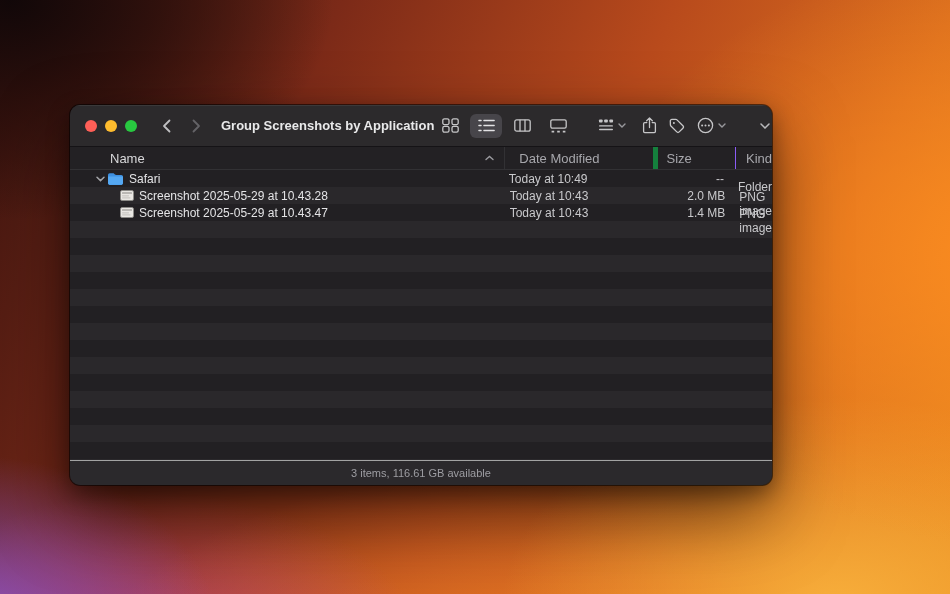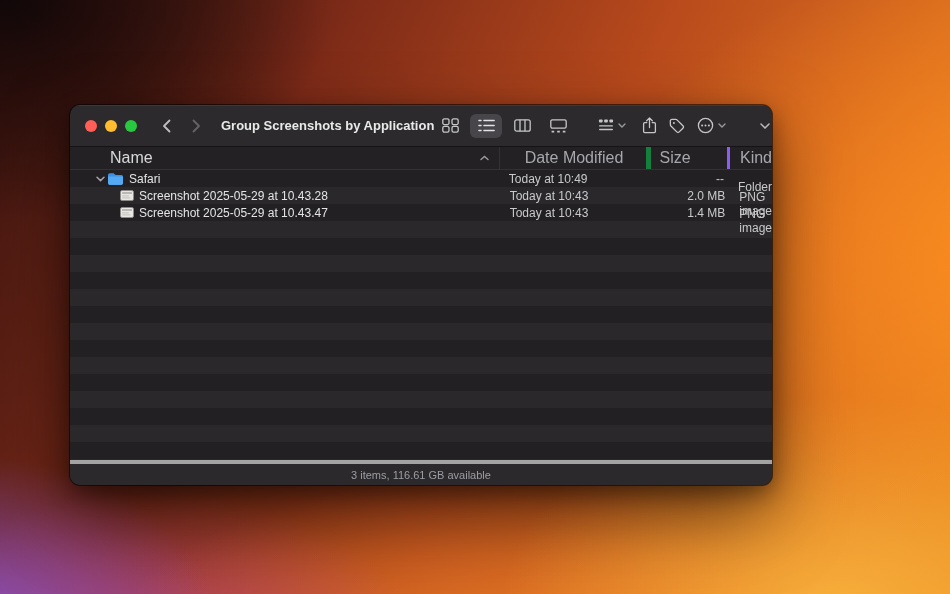--- a/index.html
+++ b/index.html
@@ -50,45 +50,45 @@
   .view-switcher { display: flex; gap: 4px; }
   .vbtn { width: 32px; height: 24px; border-radius: 6px; display: flex; align-items: center; justify-content: center; }
   .vbtn.selected { background: #47454a; }
   .tb-ctl { height: 24px; display: flex; align-items: center; justify-content: center; gap: 4px; }
   .ml24 { margin-left: 24px; } .ml16 { margin-left: 16px; } .ml12 { margin-left: 12px; }
   .ml34 { margin-left: 34px; } .ml18 { margin-left: 18px; }
 
   
   .cols-header {
     height: 23px; flex: 0 0 auto; background: #232124; border-bottom: 1px solid #323134;
-    display: flex; align-items: stretch; font-size: 16px; color: #a7a7ac;
+    display: flex; align-items: stretch; font-size: 13px; color: #a7a7ac;
   }
   .hc { display: flex; align-items: center; }
   .hc-name { width: 454px; padding-left: 40px; padding-right: 10px; color: #d8d8da; justify-content: space-between; }
-  .hc-date { width: 156px; padding-left: 25px; border-left: 1px solid #323134; }
+  .hc-date { width: 156px; padding-left: 14px; border-left: 1px solid #323134; }
   .hc-size { width: 85px;  padding-left: 8px; border-left: 5px solid #15803d; }
-  .hc-kind { flex: 1;      padding-left: 10px; border-left: 3px solid #8b5cf6; }
+  .hc-kind { flex: 1;      padding-left: 10px; border-left: 1px solid #8b5cf6; }
 
   
   .list-body {
     flex: 1;
     background: repeating-linear-gradient(to bottom, #222023 0px, #222023 17px, #2a282b 17px, #2a282b 34px);
   }
   .row { height: 17px; display: flex; align-items: center; font-size: 12px; color: #c9c9cc; }
   .c-name { width: 454px; display: flex; align-items: center; padding-left: 24px; white-space: nowrap; overflow: hidden; color: #e4e4e6; }
   .c-date { width: 156px; padding-left: 9px; }
   .c-size { width: 85px; text-align: right; padding-right: 4px; }
   .c-kind { flex: 1; padding-left: 10px; margin-top: 16px; }
   .disclosure { width: 13px; display: flex; align-items: center; justify-content: center; flex: 0 0 auto; }
   .indent { width: 13px; flex: 0 0 auto; }
   .file-icon { margin-right: 5px; display: flex; flex: 0 0 auto; }
 
   
   .statusbar {
-    flex: 0 0 auto; height: 25px; background: #2b292c; border-top: 4px solid #a3a3a3;
+    flex: 0 0 auto; height: 25px; background: #2b292c; border-top: 1px solid #a3a3a3;
     display: flex; align-items: center; justify-content: center;
     font-size: 11px; color: #9d9da2;
   }
 </style>
 </head>
 <body>
 
 <div class="desktop"></div>
 
 <div class="window">

